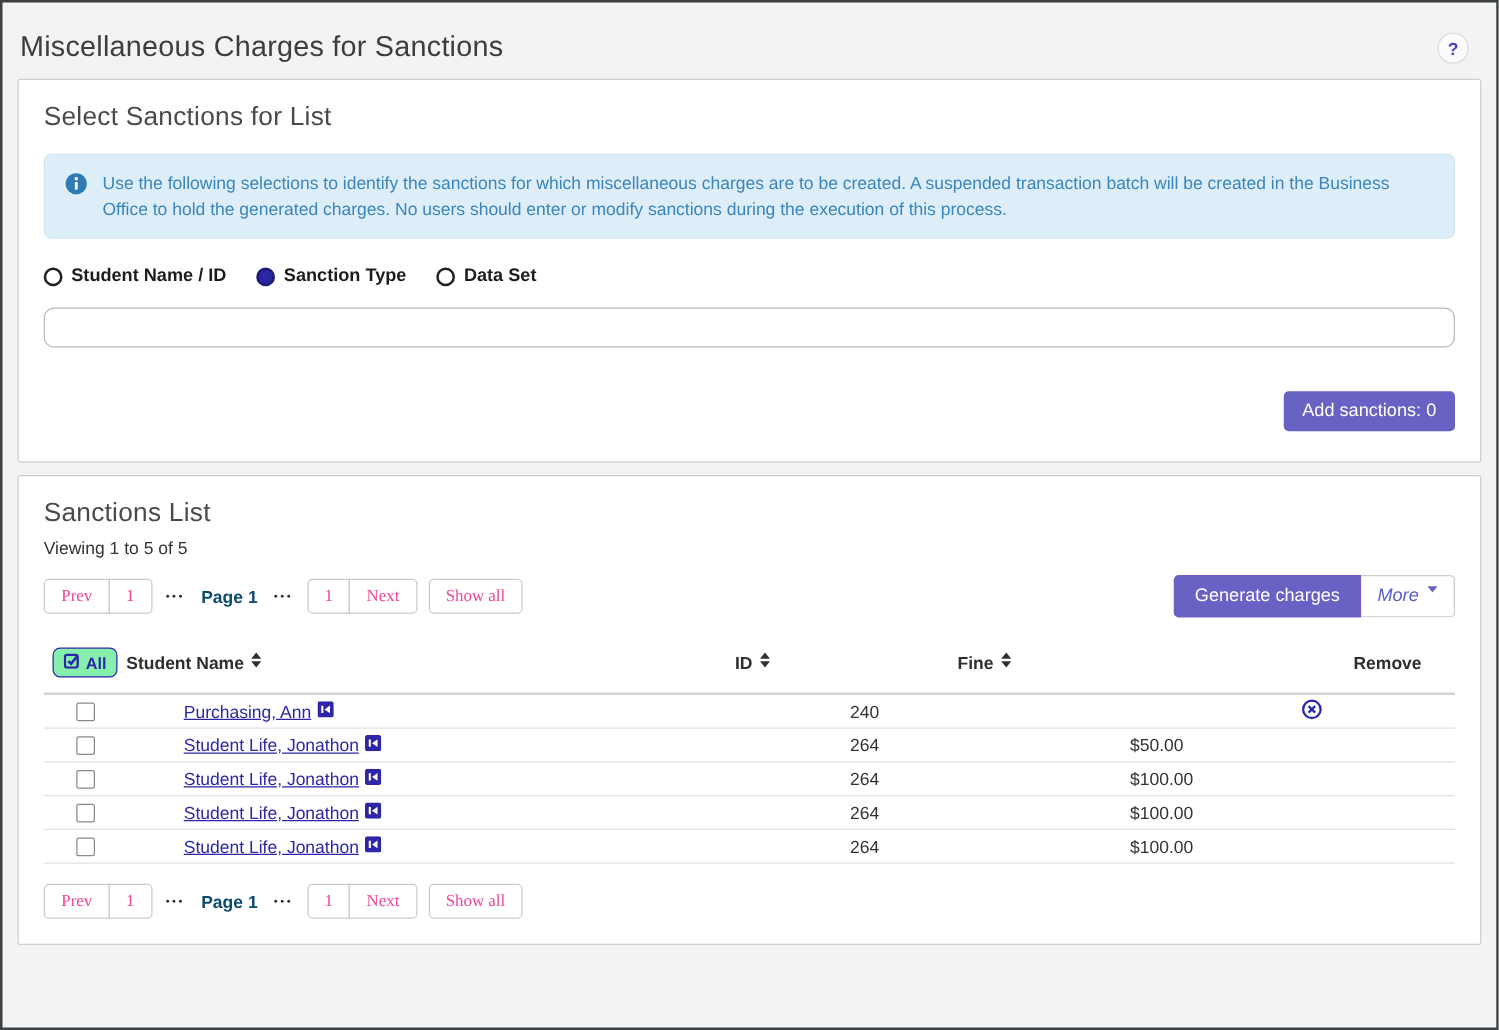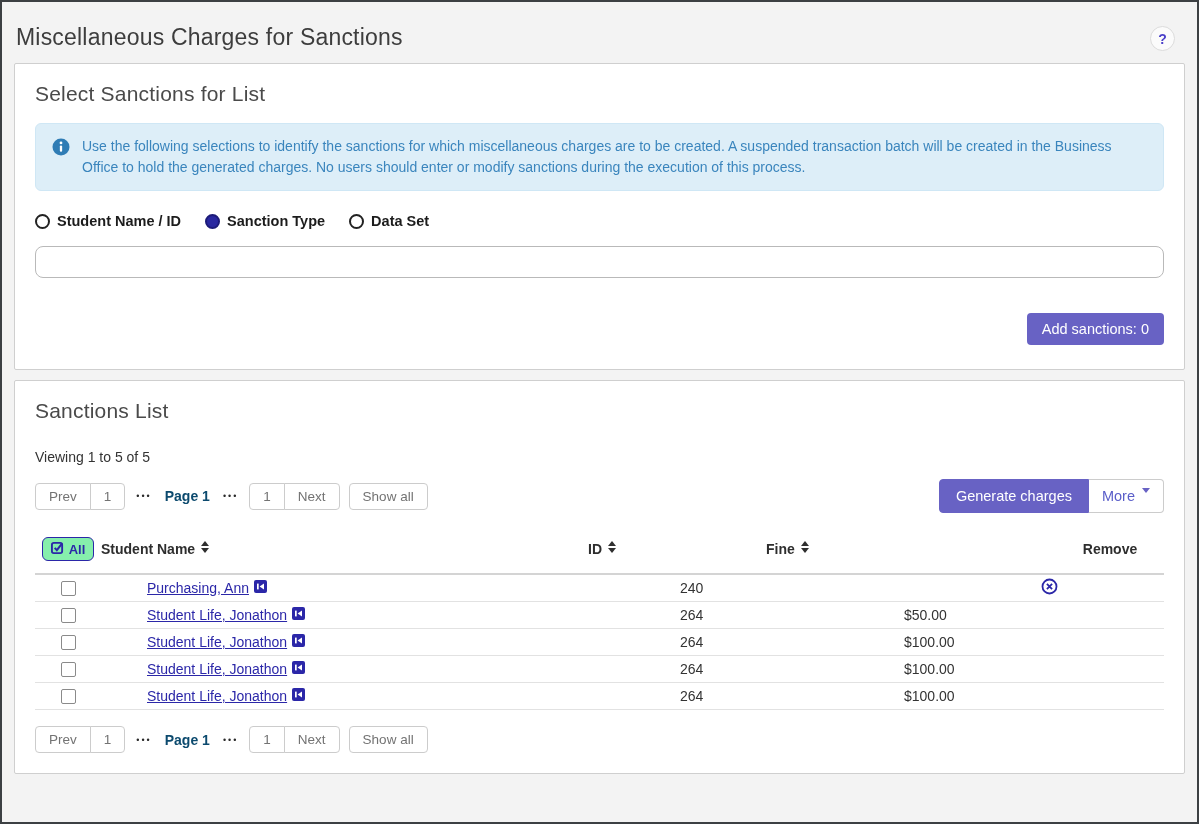--- a/index.html
+++ b/index.html
@@ -65,44 +65,44 @@
     margin-top: 17px; width: 100%; height: 32px;
     border: 1px solid #b9b9b9; border-radius: 8px; background: #fff;
     padding: 0 12px; font-size: 14px; font-family: inherit; color: #333;
   }
   .actions-right { margin-top: 35px; display: flex; justify-content: flex-end; }
   .btn-primary {
     background: #6862c4; color: #fff; border: none; border-radius: 4px;
     font-size: 14.5px; padding: 8px 15px; cursor: pointer; font-family: inherit;
   }
   
-  .viewing { margin-top: 26px; font-size: 14px; color: #333; }
+  .viewing { margin-top: 7px; font-size: 14px; color: #333; }
   .toolbar { margin-top: 14px; display: flex; justify-content: space-between; align-items: center; }
   .pagination { display: flex; align-items: center; gap: 9px; }
   .pg-group { display: flex; }
   .pg-btn {
-    background: #fff; border: 1px solid #ccc; color: #737373;
-    font-size: 13.5px; padding: 5px 13px; cursor: pointer; font-family: Liberation Sans, sans-serif;
+    background: #fff; border: 1px solid #ccc; color: #ec4899;
+    font-size: 13.5px; padding: 5px 13px; cursor: pointer; font-family: Liberation Serif, serif;
   }
   .pg-group .pg-btn + .pg-btn { margin-left: -1px; }
   .pg-group .pg-btn:first-child { border-radius: 4px 0 0 4px; }
   .pg-group .pg-btn:last-child  { border-radius: 0 4px 4px 0; }
   .pg-single { border-radius: 4px; }
   .pg-ellipsis { font-size: 9px; letter-spacing: 2px; color: #2b2b2b; margin: 0 2px; user-select: none; }
   .pg-current { font-weight: bold; color: #0c4a6e; font-size: 14px; margin: 0 2px; }
   .action-group { display: flex; }
   .btn-generate {
     background: #6862c4; color: #fff; border: 1px solid #6862c4;
     border-radius: 4px 0 0 4px; font-size: 14.5px; padding: 8px 16px;
     cursor: pointer; font-family: inherit;
   }
   .btn-more {
     background: #fff; color: #5a5ec9; border: 1px solid #ccc; border-left: none;
     border-radius: 0 4px 4px 0; font-size: 14.5px; padding: 8px 13px;
-    cursor: pointer; font-family: inherit; display: flex; align-items: flex-start; gap: 7px;
+    cursor: pointer; font-family: inherit; display: flex; align-items: flex-start; gap: 7px; font-style: italic;
   }
   .caret-down {
     width: 0; height: 0; display: inline-block;
     border-left: 4.5px solid transparent; border-right: 4.5px solid transparent;
     border-top: 5px solid #6862c4;
   }
   
   .tbl { margin-top: 18px; }
   .tbl-head, .tbl-row {
     display: grid;

